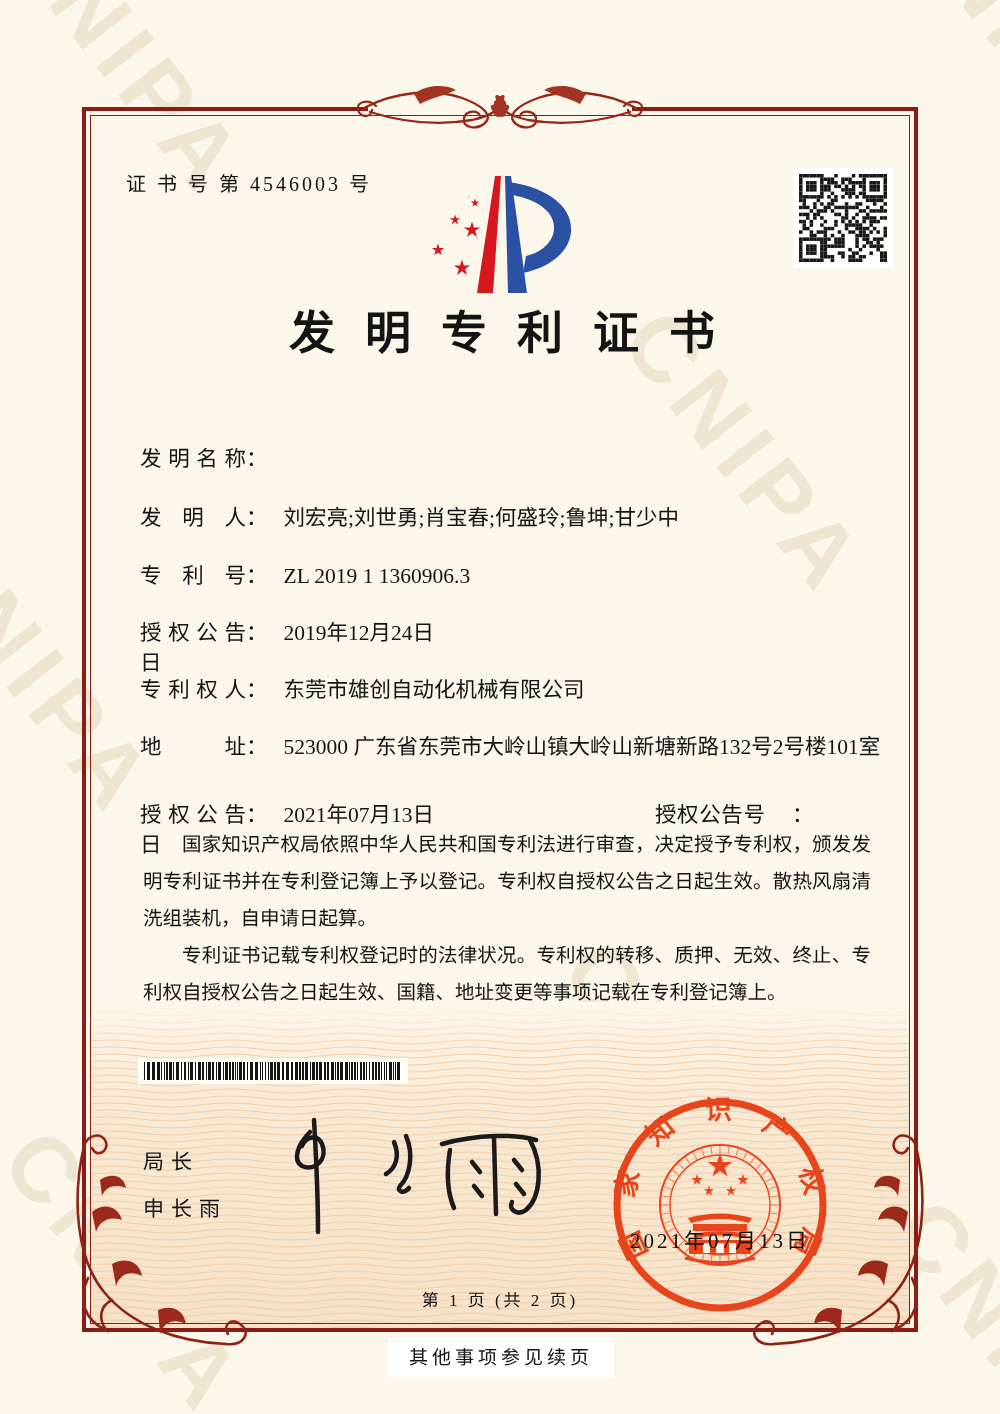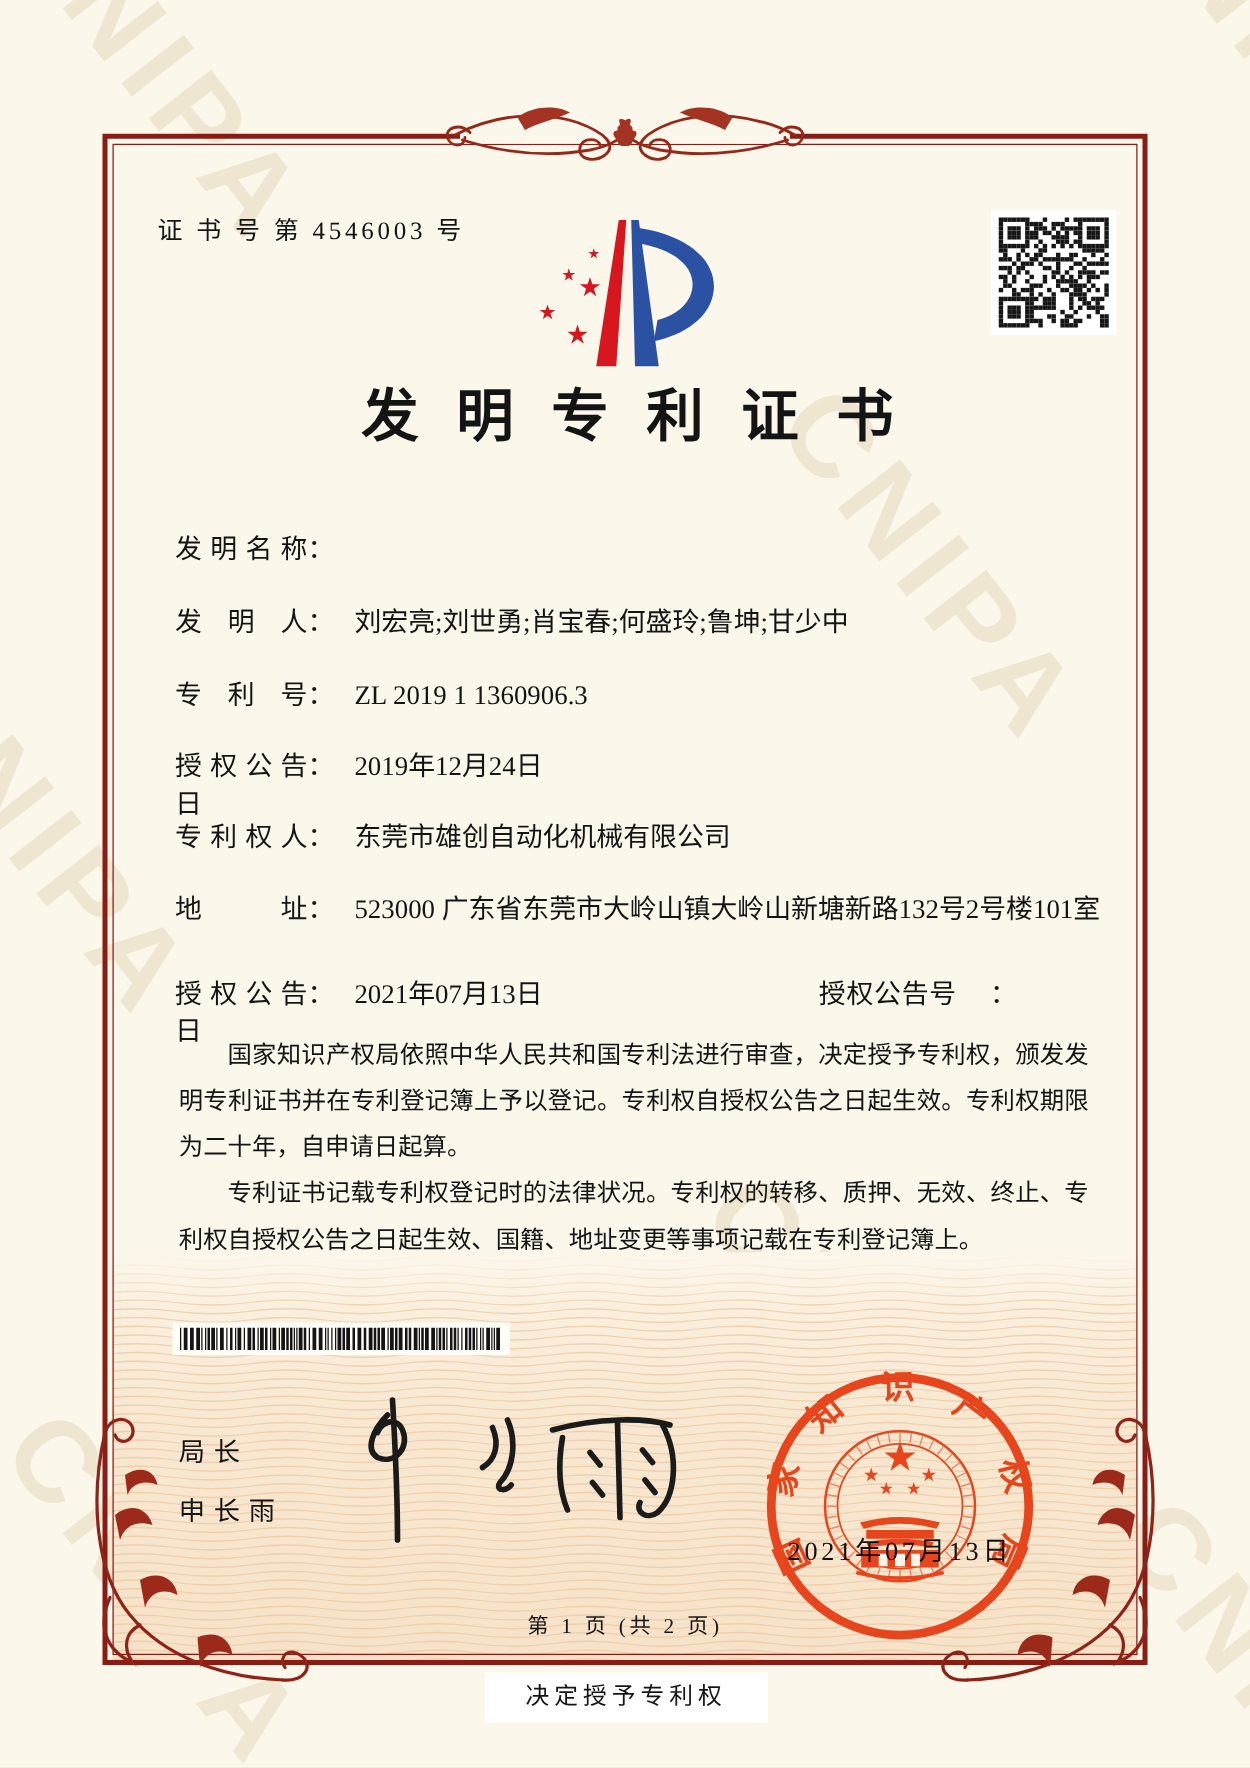--- a/index.html
+++ b/index.html
@@ -14,21 +14,21 @@
   .frame-inner{position:absolute;left:4px;top:4px;right:4px;bottom:4px;border:1.5px solid #8a1c16;}
   
   .waves{position:absolute;left:90px;top:1002px;width:820px;height:328px;
          background:linear-gradient(180deg,#fbf2e3 0%,#f8e7d0 45%,#f6e2c8 100%);}
   .waves-fade{position:absolute;left:90px;top:1002px;width:820px;height:46px;
          background:linear-gradient(180deg,#fcf7eb 0%,rgba(252,247,235,0) 100%);}
   .cert-no{position:absolute;left:126px;top:168px;font-size:20px;letter-spacing:3px;font-family:Liberation Serif, serif;}
   .qr-box{position:absolute;left:793px;top:168px;width:100px;height:100px;background:#ffffff;}
   .title{position:absolute;left:0;top:296px;width:100%;text-align:center;font-size:46px;font-weight:700;
          letter-spacing:30px;padding-left:34px;box-sizing:border-box;}
-  .row{position:absolute;left:140px;font-size:21.5px;display:flex;align-items:flex-start;line-height:30px;}
+  .row{position:absolute;left:140px;font-size:21.5px;display:flex;align-items:flex-start;line-height:30px;margin-top:20px;}
   .lbl{display:inline-block;width:106px;text-align:justify;text-align-last:justify;text-justify:inter-character;}
   .colon{display:inline-block;margin-right:16px;}
   .val{display:inline-block;}
   .val-wrap{width:600px;}
   .grant2{position:absolute;left:515px;top:0;display:flex;gap:27px;}
   .bodytext{position:absolute;left:143px;top:826px;width:728px;font-size:19.5px;line-height:37px;
             text-align:justify;}
   .bodytext p{margin:0;text-indent:2em;}
   .barcode{position:absolute;left:138px;top:1058px;background:#fffdf8;padding:4px 6px;line-height:0;}
   .officer-title{position:absolute;left:143px;top:1145px;font-size:21px;letter-spacing:7px;}
@@ -534,21 +534,21 @@
     <span class="lbl">授权公告日</span>
       <span class="colon">：</span>
       <span class="val">2021年07月13日</span>
     <span class="grant2">
       <span class="lbl" style="width:110px">授权公告号</span>
         <span class="colon">：</span>
     </span>
   </div>
 
   <div class="bodytext">
-    <p>国家知识产权局依照中华人民共和国专利法进行审查，决定授予专利权，颁发发明专利证书并在专利登记簿上予以登记。专利权自授权公告之日起生效。专利权期限为二十年，自申请日起算。</p>
+    <p>国家知识产权局依照中华人民共和国专利法进行审查，决定授予专利权，颁发发明专利证书并在专利登记簿上予以登记。专利权自授权公告之日起生效。散热风扇清洗组装机，自申请日起算。</p>
     <p>专利证书记载专利权登记时的法律状况。专利权的转移、质押、无效、终止、专利权自授权公告之日起生效、国籍、地址变更等事项记载在专利登记簿上。</p>
   </div>
 
   <div class="barcode">
     <svg id="barcode-svg" width="258" height="18" viewBox="0 0 258 18">
         <rect x="0" y="0" width="1" height="18" fill="#151515"></rect>
         <rect x="3" y="0" width="3" height="18" fill="#151515"></rect>
         <rect x="8" y="0" width="3" height="18" fill="#151515"></rect>
         <rect x="13" y="0" width="3" height="18" fill="#151515"></rect>
         <rect x="17" y="0" width="1" height="18" fill="#151515"></rect>
@@ -719,15 +719,15 @@
         <rect x="98" y="153" width="7" height="10"></rect>
         <rect x="111" y="153" width="8" height="10"></rect>
         <rect x="124" y="153" width="7" height="10"></rect>
       </g>
       <path d="M80 168 Q115 177 150 168" stroke="#e63a10" stroke-width="3" fill="none"></path>
     </g>
   </svg>
   <div class="seal-date">2021年07月13日</div>
 
   <div class="page-info">第 1 页 (共 2 页)</div>
-  <div class="note-box">决定授予专利权</div>
+  <div class="note-box">其他事项参见续页</div>
 
 </div>
 
 </body></html>

